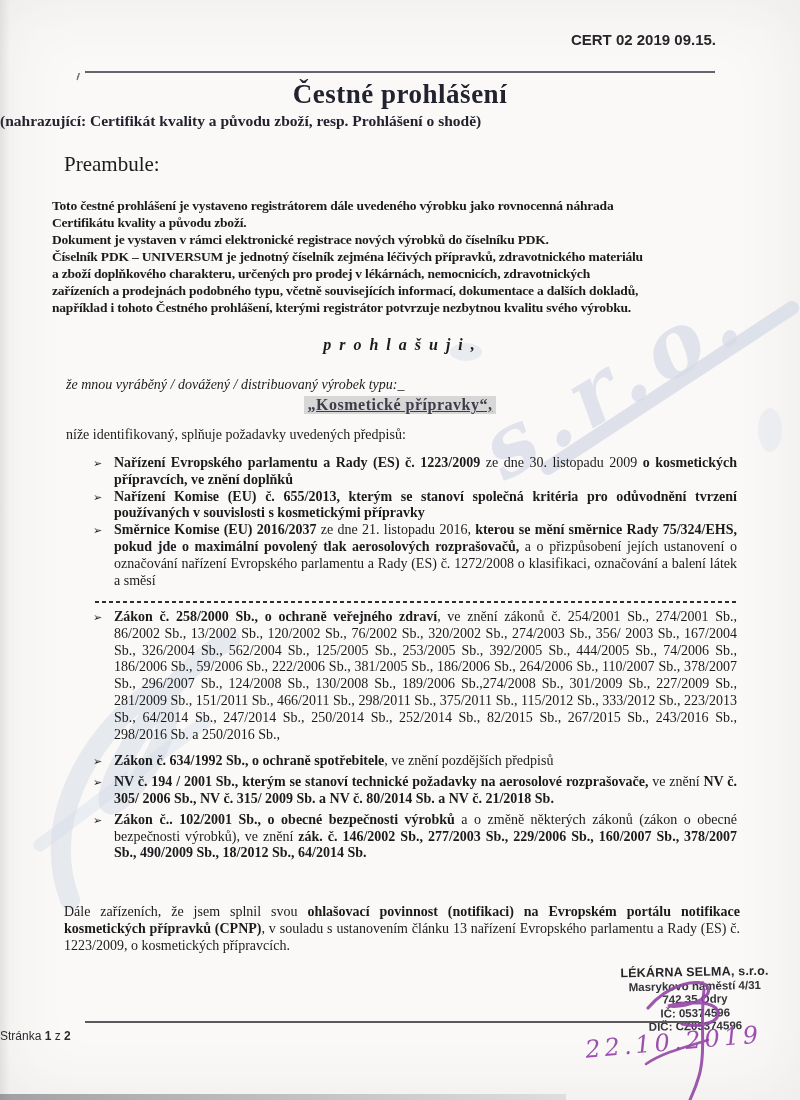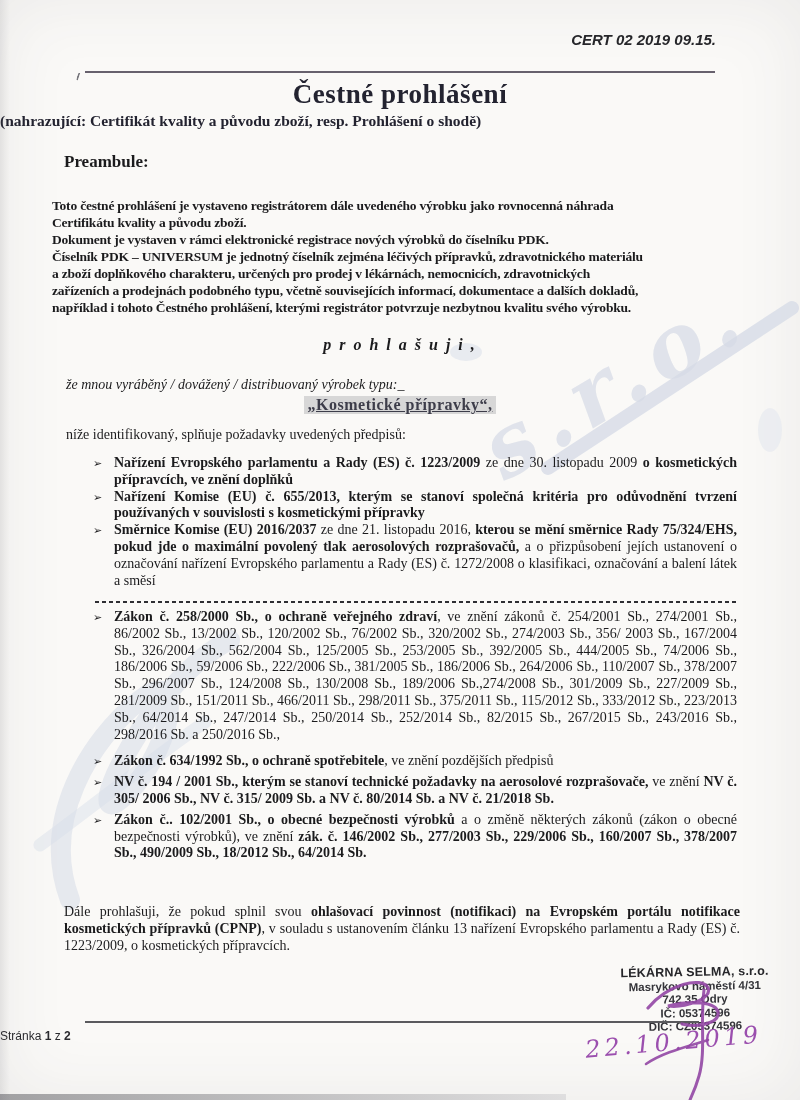--- a/index.html
+++ b/index.html
@@ -3,29 +3,29 @@
 <meta charset="utf-8">
 <style>
   html,body{margin:0;padding:0;background:#e8e8e8;}
   .page{position:relative;width:800px;height:1100px;background:#faf9f7;overflow:hidden;
         font-family:"Liberation Serif",serif;color:#1b1b1d;
         box-shadow:inset 0 0 70px rgba(60,60,75,.08);}
   .abs{position:absolute;}
   svg.wm,svg.sig{position:absolute;left:0;top:0;pointer-events:none;}
   .wm-text{top:330px;left:468px;font-family:"DejaVu Serif",serif;font-style:italic;font-weight:bold;
         font-size:86px;color:#d6dbe6;letter-spacing:10px;transform:rotate(-31deg);opacity:.7;}
-  .cert-ref{top:31px;right:84px;font-family:"Liberation Sans",sans-serif;font-style:italic;
+  .cert-ref{top:31px;right:84px;font-family:"Liberation Sans",sans-serif;
         font-weight:bold;font-size:15px;color:#26262a;}
   .top-rule{top:71px;left:85px;width:630px;height:2px;background:#67616d;}
   .pen-mark{top:73px;left:77px;width:3px;height:8px;border-left:2px solid #4a4a52;
         transform:rotate(18deg);border-radius:2px;opacity:.75;}
   .doc-title{top:79px;left:0;width:100%;text-align:center;font-size:27px;font-weight:bold;
         color:#232330;letter-spacing:.5px;}
   .doc-subtitle{top:112px;left:0;width:100%;text-align:left;font-size:15.5px;font-weight:bold;color:#232330;}
-  .preamble-heading{top:152px;left:64px;font-size:17px;font-weight:bold;}
+  .preamble-heading{top:152px;left:64px;font-size:21px;font-weight:normal;}
   .preamble-text{top:179px;left:52px;width:684px;font-size:13.5px;font-weight:bold;line-height:17px;
         letter-spacing:-0.2px;white-space:pre-line;margin-top:18px;}
   .intro{top:303px;left:118px;font-size:14px;}
   .declare-word{top:336px;left:0;width:100%;text-align:center;font-weight:bold;font-size:16px;letter-spacing:2px;font-style:italic;}
   .product-line{top:377px;left:66px;font-size:14px;font-style:italic;}
   .product-type-row{top:396px;left:0;width:100%;text-align:center;}
   .product-type{display:inline-block;background:#d7d7d7;font-weight:bold;font-size:16px;
         text-decoration:underline;padding:0 4px;color:#3d3d4a;letter-spacing:.5px;}
   .compliance{top:427px;left:66px;font-size:14px;}
   .bullets{left:95px;width:642px;font-size:14px;line-height:16.8px;}
@@ -99,21 +99,21 @@
       <div class="bullet-item"><span class="marker">➢</span><span><span class="b">Směrnice Komise (EU) 2016/2037</span><span> ze dne 21. listopadu 2016, </span><span class="b">kterou se mění směrnice Rady 75/324/EHS, pokud jde o maximální povolený tlak aerosolových rozprašovačů,</span><span> a o přizpůsobení jejích ustanovení o označování nařízení Evropského parlamentu a Rady (ES) č. 1272/2008 o klasifikaci, označování a balení látek a směsí</span></span></div>
     </div>
   <div class="abs dashed-sep"></div>
   <div class="abs bullets" id="bullets-b">
       <div class="bullet-item"><span class="marker">➢</span><span><span class="b">Zákon č. 258/2000 Sb., o ochraně veřejného zdraví</span><span>, ve znění zákonů č. 254/2001 Sb., 274/2001 Sb., 86/2002 Sb., 13/2002 Sb., 120/2002 Sb., 76/2002 Sb., 320/2002 Sb., 274/2003 Sb.,  356/ 2003 Sb., 167/2004 Sb., 326/2004 Sb.,  562/2004 Sb., 125/2005 Sb., 253/2005 Sb., 392/2005 Sb.,  444/2005 Sb., 74/2006 Sb., 186/2006 Sb., 59/2006 Sb., 222/2006 Sb., 381/2005 Sb., 186/2006 Sb., 264/2006 Sb., 110/2007 Sb., 378/2007 Sb.,  296/2007 Sb., 124/2008 Sb., 130/2008 Sb., 189/2006 Sb.,274/2008 Sb., 301/2009 Sb., 227/2009 Sb., 281/2009 Sb., 151/2011 Sb., 466/2011 Sb., 298/2011 Sb., 375/2011 Sb., 115/2012 Sb., 333/2012 Sb., 223/2013 Sb., 64/2014 Sb., 247/2014 Sb., 250/2014 Sb., 252/2014 Sb., 82/2015 Sb., 267/2015 Sb., 243/2016 Sb., 298/2016 Sb. a 250/2016 Sb.,</span></span></div>
       <div class="bullet-item"><span class="marker">➢</span><span><span class="b">Zákon č. 634/1992 Sb., o ochraně spotřebitele</span><span>, ve znění pozdějších předpisů</span></span></div>
       <div class="bullet-item"><span class="marker">➢</span><span><span class="b">NV č. 194 / 2001 Sb., kterým se stanoví technické požadavky na aerosolové rozprašovače,</span><span> ve znění </span><span class="b">NV č. 305/ 2006 Sb., NV č. 315/ 2009 Sb. a NV č. 80/2014 Sb. a NV č. 21/2018 Sb.</span></span></div>
       <div class="bullet-item"><span class="marker">➢</span><span><span class="b">Zákon č.. 102/2001 Sb., o obecné bezpečnosti výrobků</span><span> a o změně některých zákonů (zákon o obecné bezpečnosti výrobků), ve znění </span><span class="b">zák. č. 146/2002 Sb., 277/2003 Sb., 229/2006 Sb., 160/2007 Sb., 378/2007 Sb., 490/2009 Sb., 18/2012 Sb., 64/2014 Sb.</span></span></div>
     </div>
 
-  <div class="abs closing"><span>Dále prohlašuji, že pokud splnil svou </span><span class="b">ohlašovací povinnost (notifikaci) na Evropském portálu notifikace kosmetických přípravků (CPNP)</span><span>, v souladu s ustanovením článku 13 nařízení Evropského parlamentu a Rady (ES) č. 1223/2009, o kosmetických přípravcích.</span></div>
+  <div class="abs closing"><span>Dále zařízeních, že jsem splnil svou </span><span class="b">ohlašovací povinnost (notifikaci) na Evropském portálu notifikace kosmetických přípravků (CPNP)</span><span>, v souladu s ustanovením článku 13 nařízení Evropského parlamentu a Rady (ES) č. 1223/2009, o kosmetických přípravcích.</span></div>
 
   <div class="abs stamp">
     <div class="company">LÉKÁRNA SELMA, s.r.o.</div>
     <div class="sline">Masrykovo náměstí 4/31</div>
     <div class="sline">742 35 Odry</div>
     <div class="sline">IČ: 05374596</div>
     <div class="sline">DIČ: CZ05374596</div>
   </div>
 
   <div class="abs footer-rule"></div>

